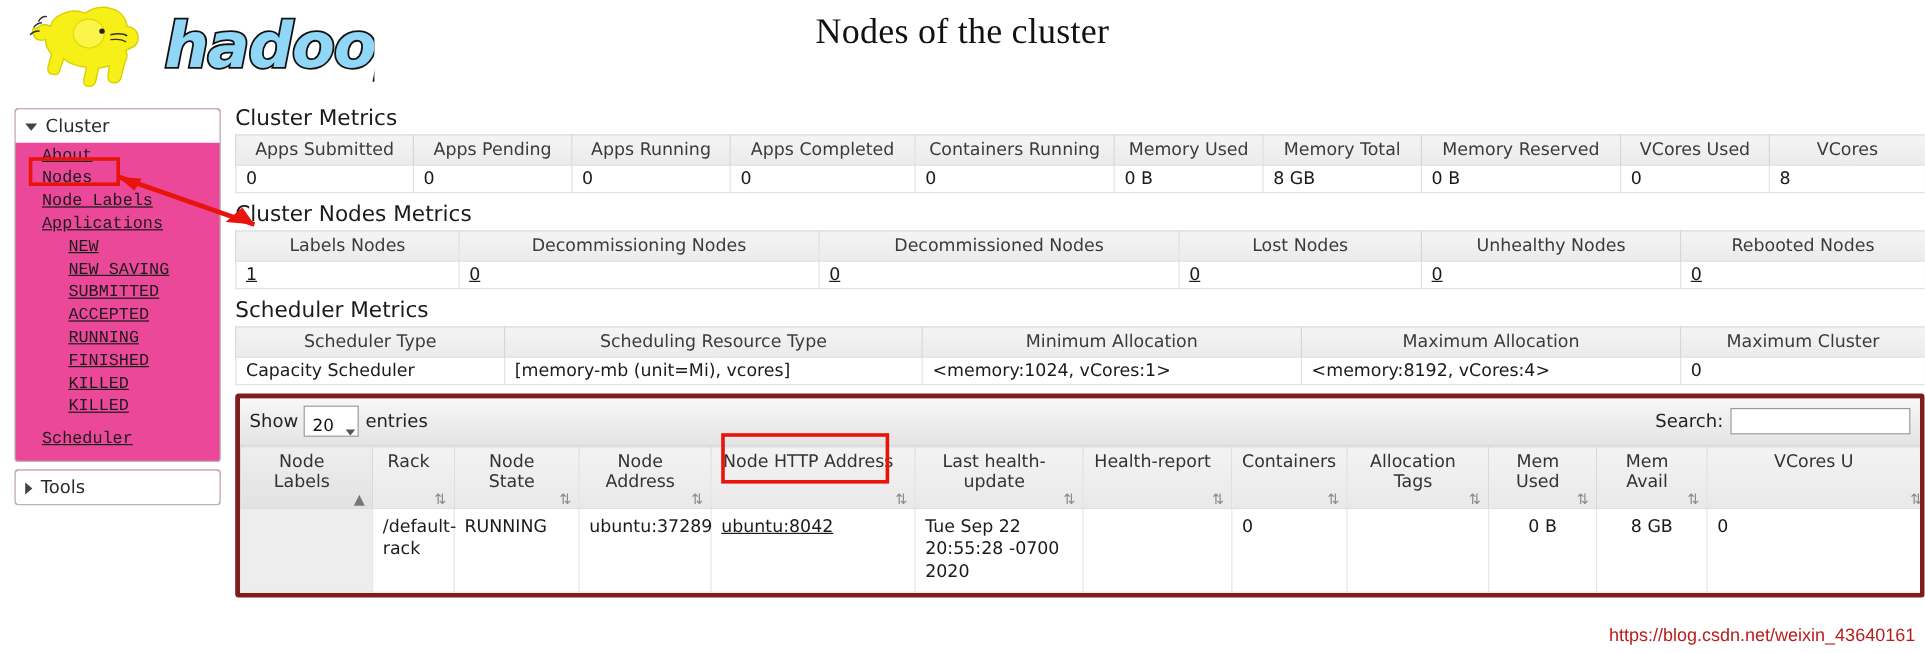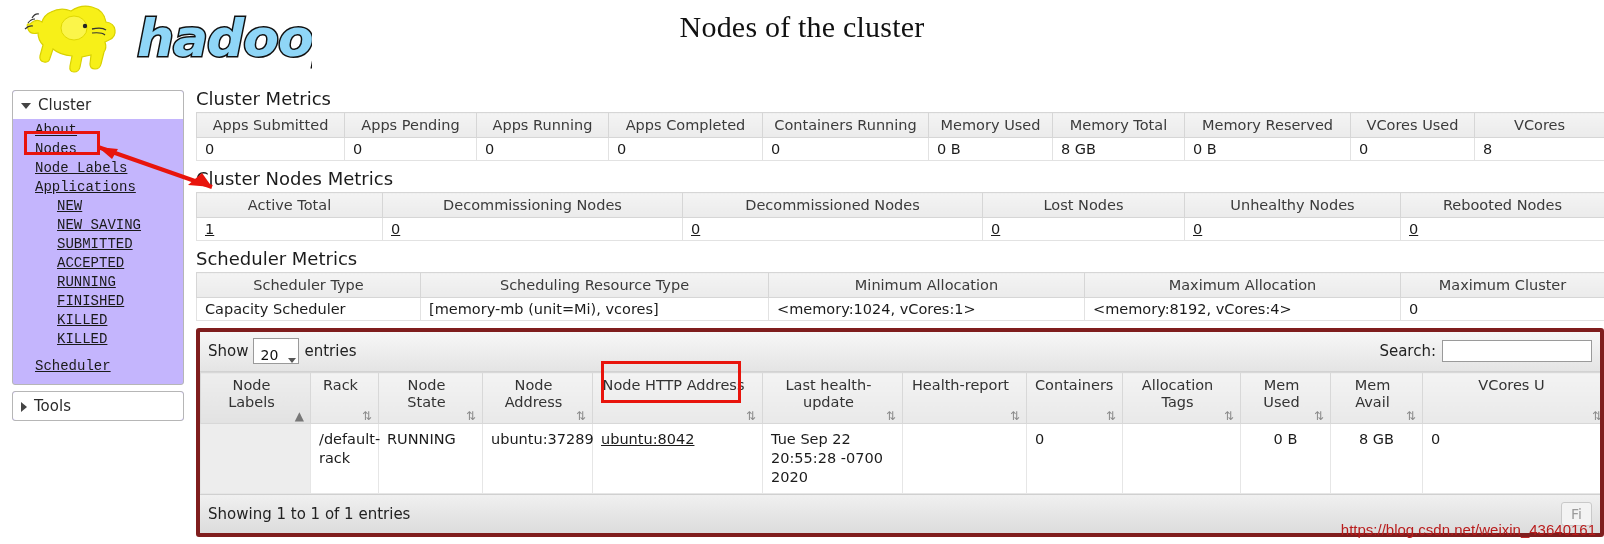--- a/index.html
+++ b/index.html
@@ -37,21 +37,21 @@
     letter-spacing: 0.2px;
   }
 
   
   #sidebar {
     position: absolute; left: 12px; top: 90px;
     width: 172px;
   }
   .panel {
     border: 1px solid #b6b6b6;
-    background: #c4b5fd;
+    background: #ec4899;
     border-radius: 3px;
     margin-bottom: 6px;
   }
   .panel-head {
     padding: 5px 8px 5px 8px;
     font-size: 15px;
     color: #2a2a2a;
     background: #fff;
     border-radius: 3px 3px 0 0;
   }
@@ -368,21 +368,21 @@
       <colgroup>
         <col style="width:186px">
           <col style="width:300px">
           <col style="width:300px">
         <col style="width:202px">
           <col style="width:216px">
           <col style="width:204px">
       </colgroup>
       <thead>
         <tr>
-          <th>Active Total</th>
+          <th>Labels Nodes</th>
           <th>Decommissioning Nodes</th>
           <th>Decommissioned Nodes</th>
           <th>Lost Nodes</th>
           <th>Unhealthy Nodes</th>
           <th>Rebooted Nodes</th>
         </tr>
       </thead>
       <tbody>
         <tr>
           <td><a>1</a></td>
@@ -520,24 +520,20 @@
             <td></td>
             <td>0</td>
             <td></td>
             <td class="ta-c">0 B</td>
             <td class="ta-c">8 GB</td>
             <td>0</td>
           </tr>
         </tbody>
       </table>
 
-      <div id="dt-bottom">
-        <span>Showing 1 to 1 of 1 entries</span>
-        <span class="pg-btn">Fi</span>
-      </div>
     </div>
   </div>
 
   <div class="anno-box" id="anno-nodes"></div>
   <div class="anno-box" id="anno-http"></div>
   <svg id="anno-arrow" viewBox="0 0 160 60">
     <path d="M152 52 L38 12" stroke="#e8140c" stroke-width="4" fill="none"></path>
     <path d="M152 52 L128 50 L142 38 Z" fill="#e8140c"></path>
     <path d="M38 12 L58 14 L52 24 Z" fill="#e8140c"></path>
   </svg>

